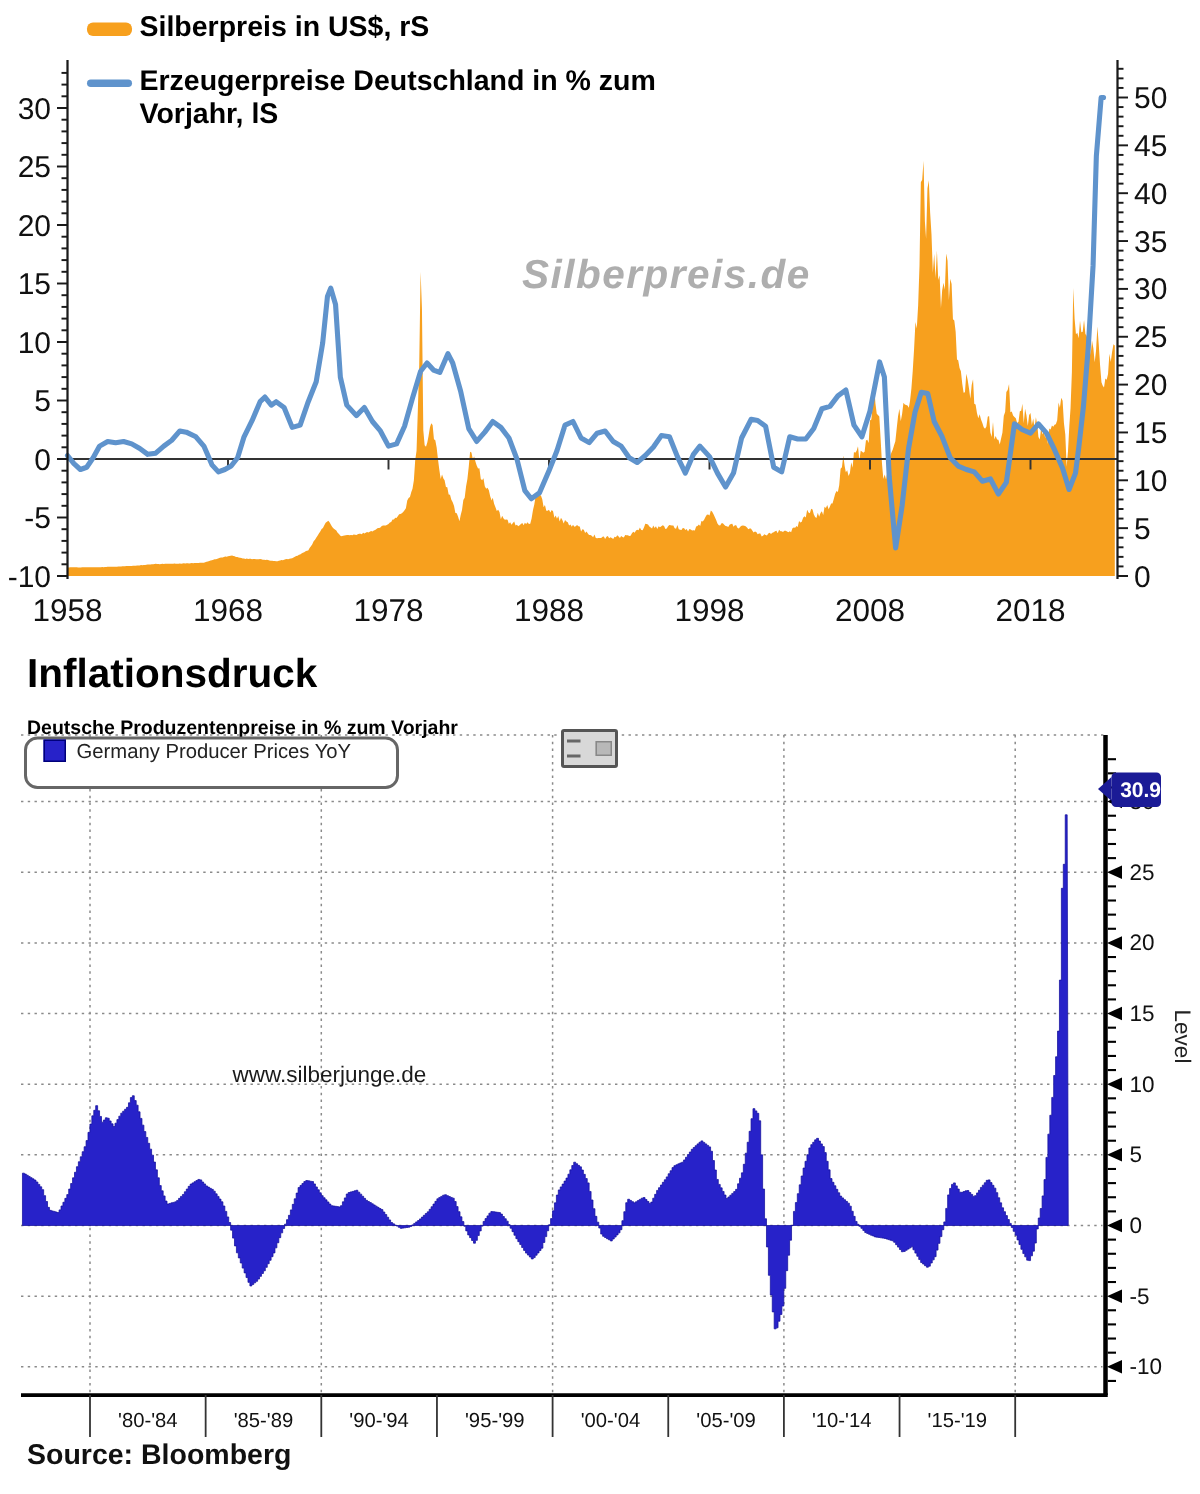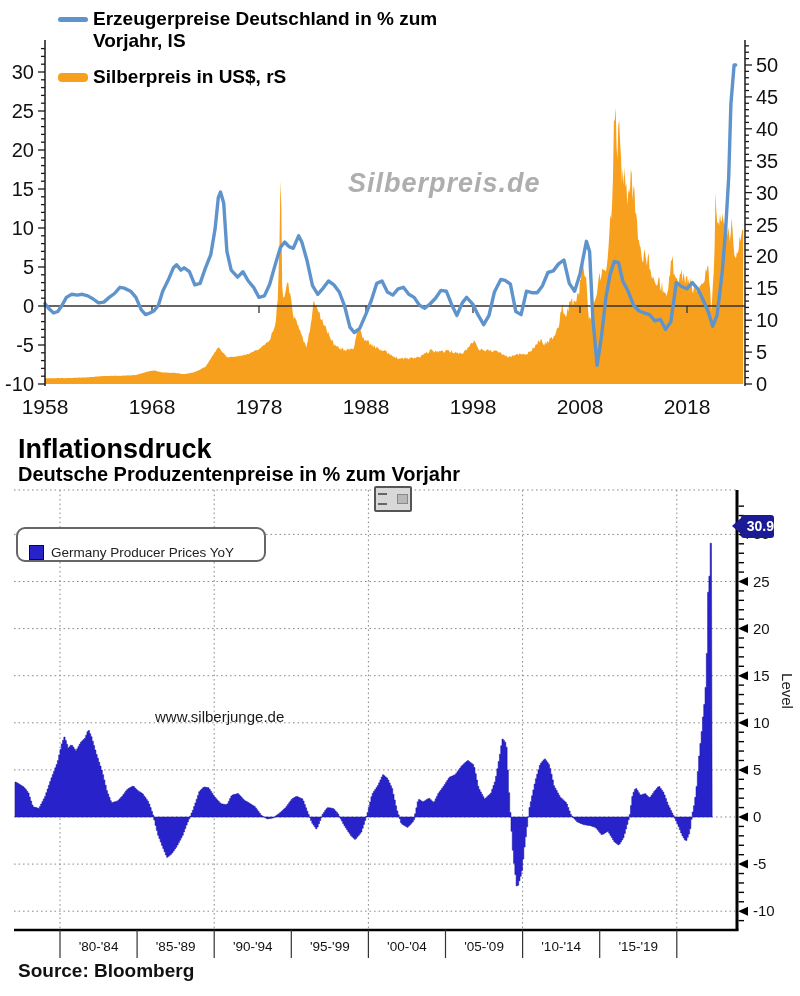--- a/index.html
+++ b/index.html
@@ -13,26 +13,26 @@
   .tl-row{display:flex;align-items:flex-start;margin-bottom:14px;}
   .tl-swatch-area{width:30px;height:9px;border-radius:4px;margin:7px 5px 0 0;flex:none;}
   .tl-swatch-line{width:30px;height:5px;border-radius:3px;margin:9px 5px 0 0;flex:none;}
   .tl-label{font-size:19px;font-weight:bold;line-height:22px;color:#000;max-width:356px;}
 
   .watermark-top{position:absolute;left:348px;top:168px;font-size:27px;font-weight:bold;
                  font-style:italic;color:#aeaeae;letter-spacing:1px;}
 
   .section-header{position:absolute;left:18px;top:437px;}
   .section-title{font-size:27px;font-weight:bold;color:#000;line-height:24px;}
-  .section-subtitle{font-size:20px;font-weight:bold;color:#000;margin-top:2px;}
+  .section-subtitle{font-size:13px;font-weight:bold;color:#000;margin-top:16px;}
 
   
   .legend-box{position:absolute;left:16px;top:491px;width:246px;height:31px;
               border:2px solid #666;border-radius:9px;background:#fff;
-              display:flex;align-items:flex-end;margin-top:36px;}
+              display:flex;align-items:flex-start;}
   .legend-swatch{width:13px;height:13px;background:#2722c9;border:1px solid #00007a;
                  margin:0 7px 0 11px;flex:none;}
   .legend-label{font-size:13.5px;color:#222;}
 
   .toolbar-icon{position:absolute;left:374px;top:486px;width:30px;height:18px;
                 background:#d8d8d8;border:2px solid #555;border-radius:2px;
                 display:flex;align-items:center;justify-content:space-between;padding:2px 2px;}
   .tb-glyph-a{width:9px;height:8px;border-top:2px solid #666;border-bottom:2px solid #666;}
   .tb-glyph-b{width:9px;height:8px;background:#b8b8b8;border:1px solid #888;}
 
@@ -278,26 +278,26 @@
       <text x="252.75" y="951" font-size="13.5" text-anchor="middle" font-weight="normal" fill="#222">'90-'94</text>
       <text x="329.85" y="951" font-size="13.5" text-anchor="middle" font-weight="normal" fill="#222">'95-'99</text>
       <text x="406.95" y="951" font-size="13.5" text-anchor="middle" font-weight="normal" fill="#222">'00-'04</text>
       <text x="484.05" y="951" font-size="13.5" text-anchor="middle" font-weight="normal" fill="#222">'05-'09</text>
       <text x="561.1500000000001" y="951" font-size="13.5" text-anchor="middle" font-weight="normal" fill="#222">'10-'14</text>
       <text x="638.25" y="951" font-size="13.5" text-anchor="middle" font-weight="normal" fill="#222">'15-'19</text>
     </svg>
 
   <div class="top-legend">
     <div class="tl-row">
+      <span class="tl-swatch-area" id="swatch-silver" style="background: rgb(247, 160, 30);"></span>
+      <span class="tl-label">Silberpreis in US$, rS</span>
+    </div>
+    <div class="tl-row">
       <span class="tl-swatch-line" id="swatch-ppi" style="background: rgb(95, 147, 204);"></span>
       <span class="tl-label">Erzeugerpreise Deutschland in % zum Vorjahr, lS</span>
-    </div>
-    <div class="tl-row">
-      <span class="tl-swatch-area" id="swatch-silver" style="background: rgb(247, 160, 30);"></span>
-      <span class="tl-label">Silberpreis in US$, rS</span>
     </div>
   </div>
 
   <div class="watermark-top">Silberpreis.de</div>
 
   <div class="section-header">
     <div class="section-title">Inflationsdruck</div>
     <div class="section-subtitle">Deutsche Produzentenpreise in % zum Vorjahr</div>
   </div>
 

